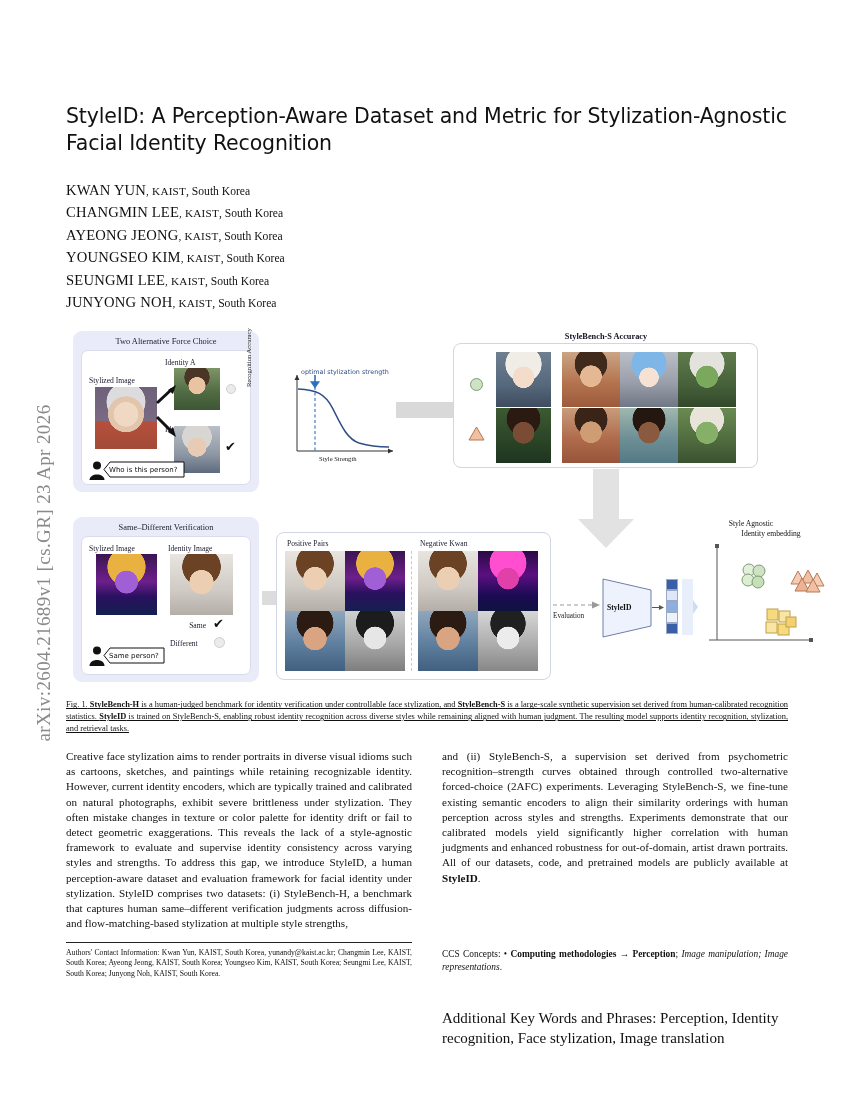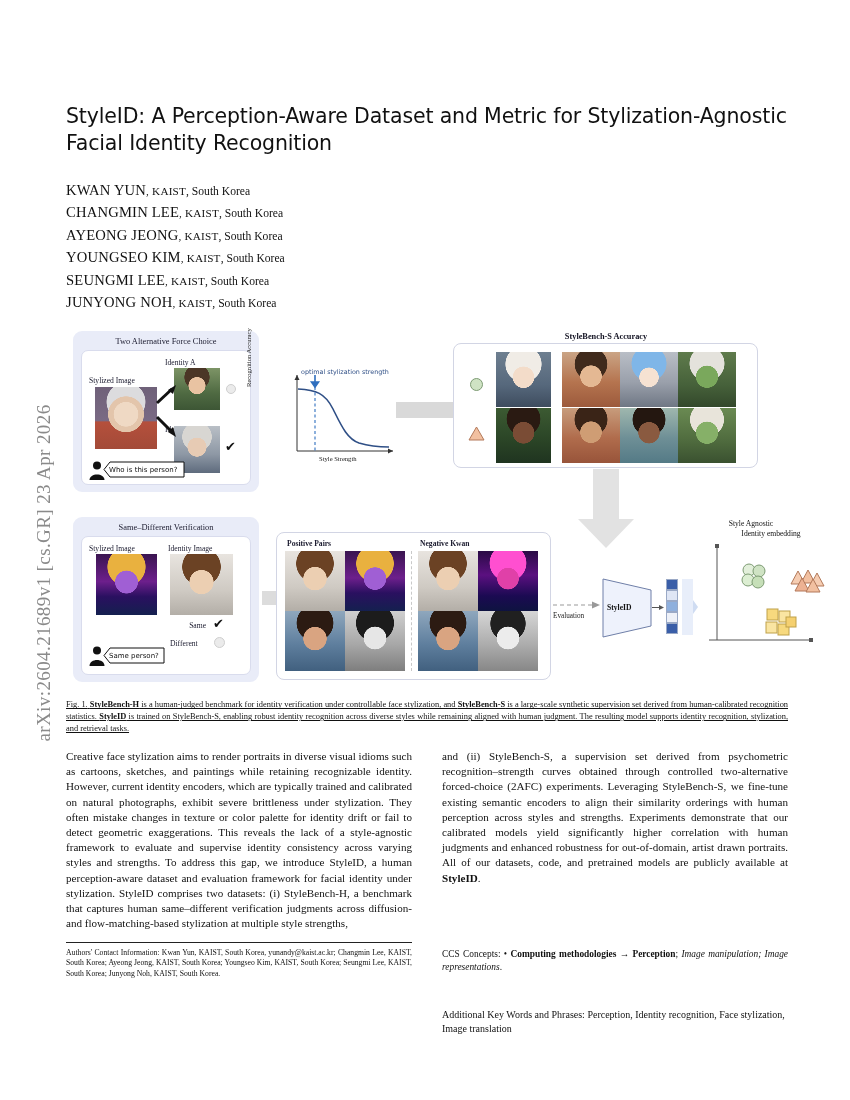--- a/index.html
+++ b/index.html
@@ -80,21 +80,20 @@
     position: absolute;
     background: #fff;
     border: 1px solid #d9dced;
     border-radius: 7px;
   }
   .plain-card {
     position: absolute;
     background: #fff;
     border: 1px solid #d2d5e4;
     border-radius: 8px;
-    font-weight: bold;
   }
   .lbl {
     position: absolute;
     font-family: "Liberation Serif", serif;
     font-size: 7.6px;
     color: #1a1a2e;
     text-align: left;
     white-space: nowrap;
   }
   .sec-title {
@@ -281,21 +280,21 @@
     font-size: 9.4px;
     line-height: 1.38;
     text-align: justify;
     color: #111;
   }
   .ccs b { font-weight: bold; }
   .ccs i { font-style: italic; }
   .keywords {
     margin-top: 34px;
     font-family: "Liberation Serif", serif;
-    font-size: 10px;
+    font-size: 15px;
     line-height: 1.38;
     color: #111;
   }
   .footnote-rule {
     margin-top: 22px;
     border-top: .8px solid #222;
     width: 346px;
   }
   .footnote {
     margin-top: 5px;

